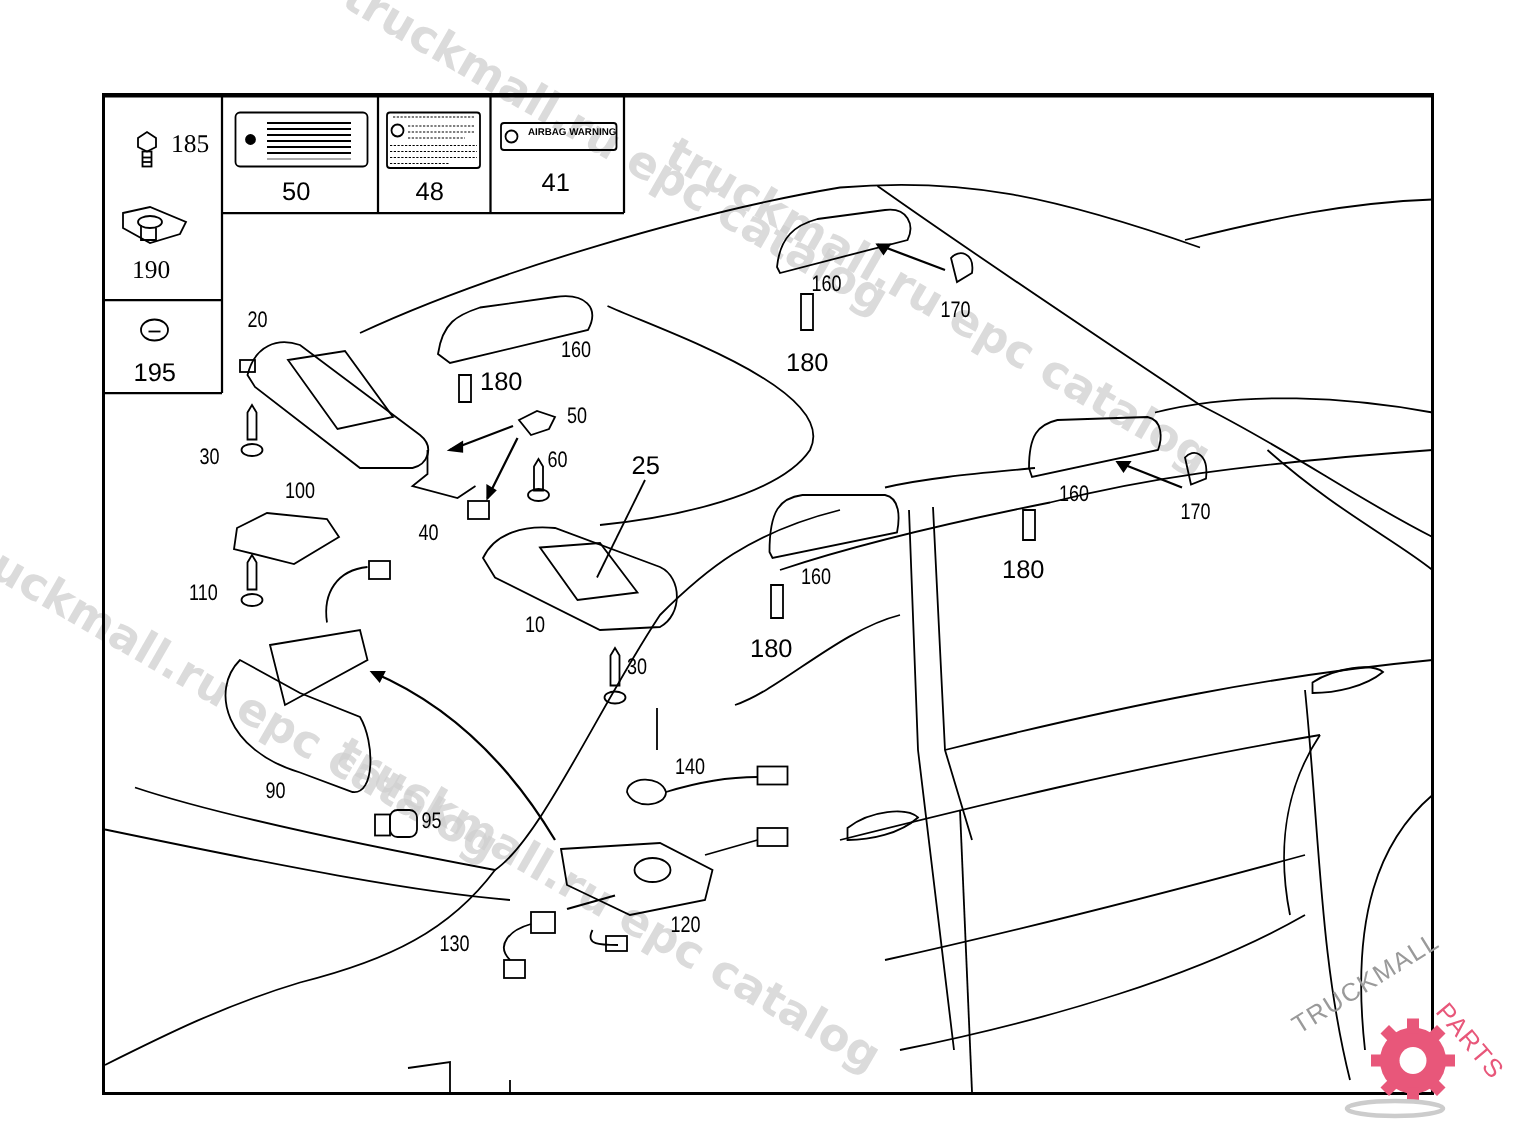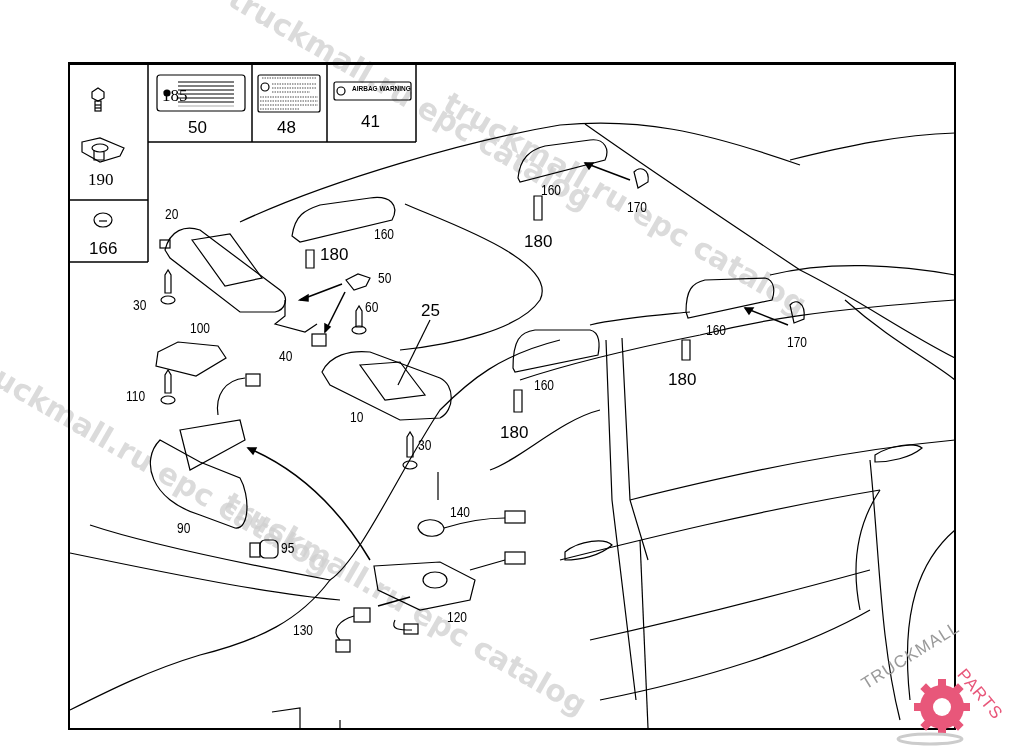--- a/index.html
+++ b/index.html
@@ -208,23 +208,23 @@
       <rect x="404" y="624" width="14" height="10"></rect>
   </g>
 
   <g>
       <rect x="354" y="608" width="16" height="14"></rect>
       <path d="M354 616 C340 620 330 630 340 640"></path>
       <rect x="336" y="640" width="14" height="12"></rect>
     </g>
 </svg>
 
-<div class="cellnum" style="left:114px;top:87px;font-family:'Liberation Serif',serif;margin-left:48px;">185</div>
+<div class="cellnum" style="left:114px;top:87px;font-family:'Liberation Serif',serif;">185</div>
 <div class="cellnum" style="left:88px;top:171px;font-family:'Liberation Serif',serif;text-align:center;">190</div>
-<div class="cellnum" style="left:89px;top:240px;">166</div>
+<div class="cellnum" style="left:89px;top:240px;">195</div>
 <div class="cellnum" style="left:188px;top:119px;">50</div>
 <div class="cellnum" style="left:277px;top:119px;">48</div>
 <div class="cellnum" style="left:361px;top:113px;">41</div>
 <div class="airbag-text" style="left:352px;top:85px;">AIRBAG WARNING</div>
 
 <div class="lbl" style="left:165px;top:206px;">20</div>
 <div class="lbl" style="left:133px;top:297px;">30</div>
 <div class="lbl" style="left:190px;top:320px;">100</div>
 <div class="lbl" style="left:126px;top:388px;">110</div>
 <div class="lbl" style="left:374px;top:226px;">160</div>

